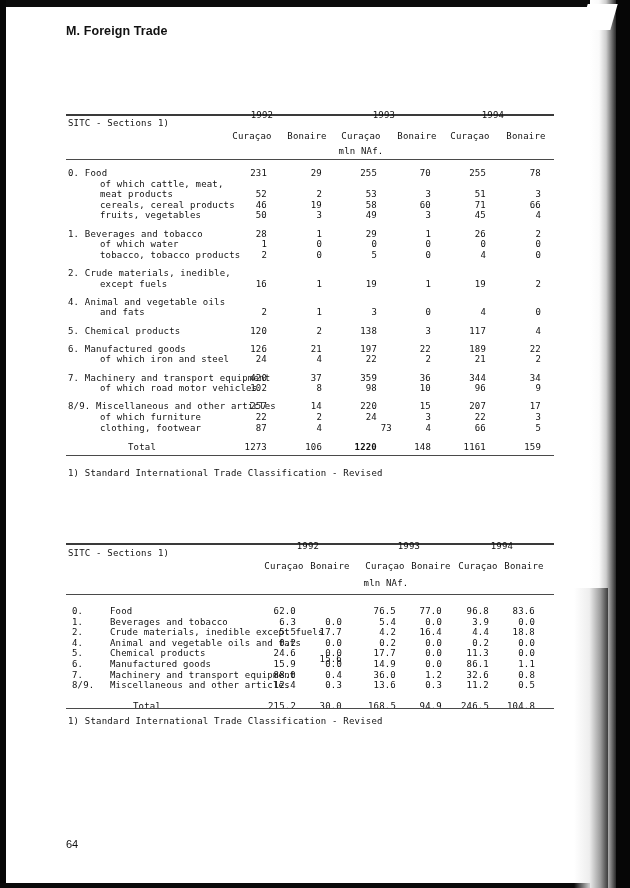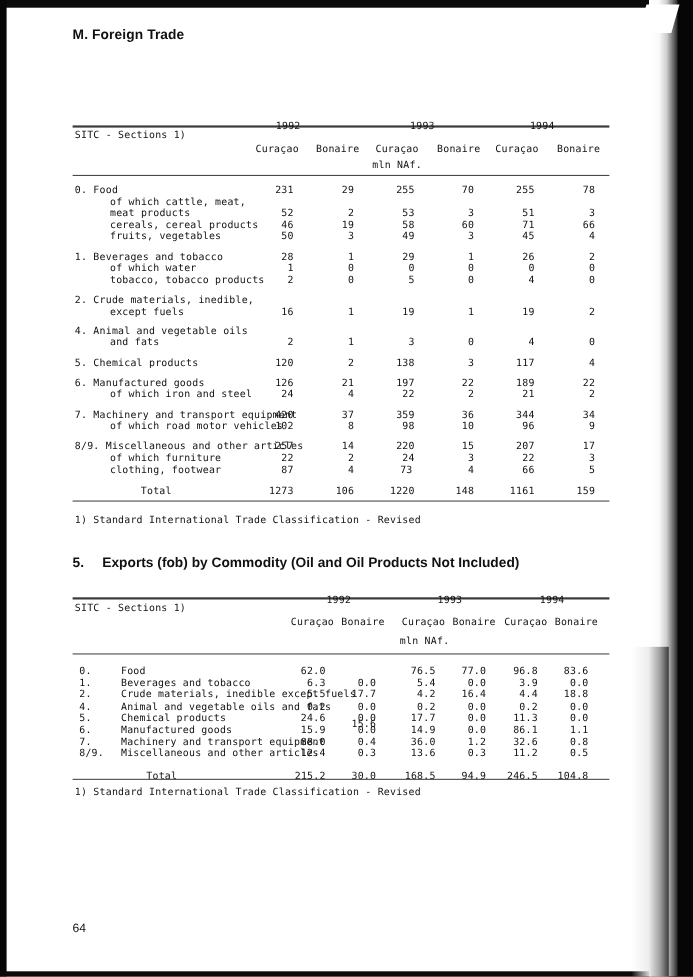--- a/index.html
+++ b/index.html
@@ -300,43 +300,40 @@
         <div class="mono num" style="left: 262px; top: 412px; width: 60px; text-align: right;">2</div>
         <div class="mono num" style="left: 317px; top: 412px; width: 60px; text-align: right;">24</div>
         <div class="mono num" style="left: 371px; top: 412px; width: 60px; text-align: right;">3</div>
         <div class="mono num" style="left: 426px; top: 412px; width: 60px; text-align: right;">22</div>
         <div class="mono num" style="left: 481px; top: 412px; width: 60px; text-align: right;">3</div>
       </div>
       <div>
         <div class="mono cell" style="left: 100px; top: 422.6px;">clothing, footwear</div>
         <div class="mono num" style="left: 207px; top: 422.6px; width: 60px; text-align: right;">87</div>
         <div class="mono num" style="left: 262px; top: 422.6px; width: 60px; text-align: right;">4</div>
-        <div class="mono num" style="left: 315px; top: 422.6px; width: 60px; text-align: right;">73</div>
+        <div class="mono num" style="left: 332px; top: 422.6px; width: 60px; text-align: right;">73</div>
         <div class="mono num" style="left: 371px; top: 422.6px; width: 60px; text-align: right;">4</div>
         <div class="mono num" style="left: 426px; top: 422.6px; width: 60px; text-align: right;">66</div>
         <div class="mono num" style="left: 481px; top: 422.6px; width: 60px; text-align: right;">5</div>
       </div>
       <div>
         <div class="mono cell" style="left: 128px; top: 441.8px;">Total</div>
         <div class="mono num" style="left: 207px; top: 441.8px; width: 60px; text-align: right;">1273</div>
         <div class="mono num" style="left: 262px; top: 441.8px; width: 60px; text-align: right;">106</div>
-        <div class="mono num" style="left: 317px; top: 441.8px; width: 60px; text-align: right;">1220</div>
+        <div class="mono num" style="left: 317px; top: 441.8px; width: 60px; text-align: right; font-weight: bold;">1220</div>
         <div class="mono num" style="left: 371px; top: 441.8px; width: 60px; text-align: right;">148</div>
         <div class="mono num" style="left: 426px; top: 441.8px; width: 60px; text-align: right;">1161</div>
         <div class="mono num" style="left: 481px; top: 441.8px; width: 60px; text-align: right;">159</div>
       </div>
     </div>
 
   <div class="rule" style="left:66px; top:455px; width:488px;"></div>
 
   <div class="footnote" style="left:68px; top:468px;">1) Standard International Trade Classification - Revised</div>
 
-  <div class="table-title" style="left:66px; top:504px;">
-    <span class="tnum">5.</span><span>Exports (fob) by Commodity (Oil and Oil Products Not Included)</span>
-  </div>
 
   <div class="rule thick" style="left:66px; top:543px; width:488px;"></div>
 
   <div class="mono cell" style="left:68px; top:548px;">SITC - Sections 1)</div>
 
   <div class="mono ctr" style="left:277px; top:541px; width:62px;">1992</div>
   <div class="mono ctr" style="left:378px; top:541px; width:62px;">1993</div>
   <div class="mono ctr" style="left:471px; top:541px; width:62px;">1994</div>
 
   <div class="mono ctr" style="left:260px; top:561px; width:48px;">Curaçao</div>

